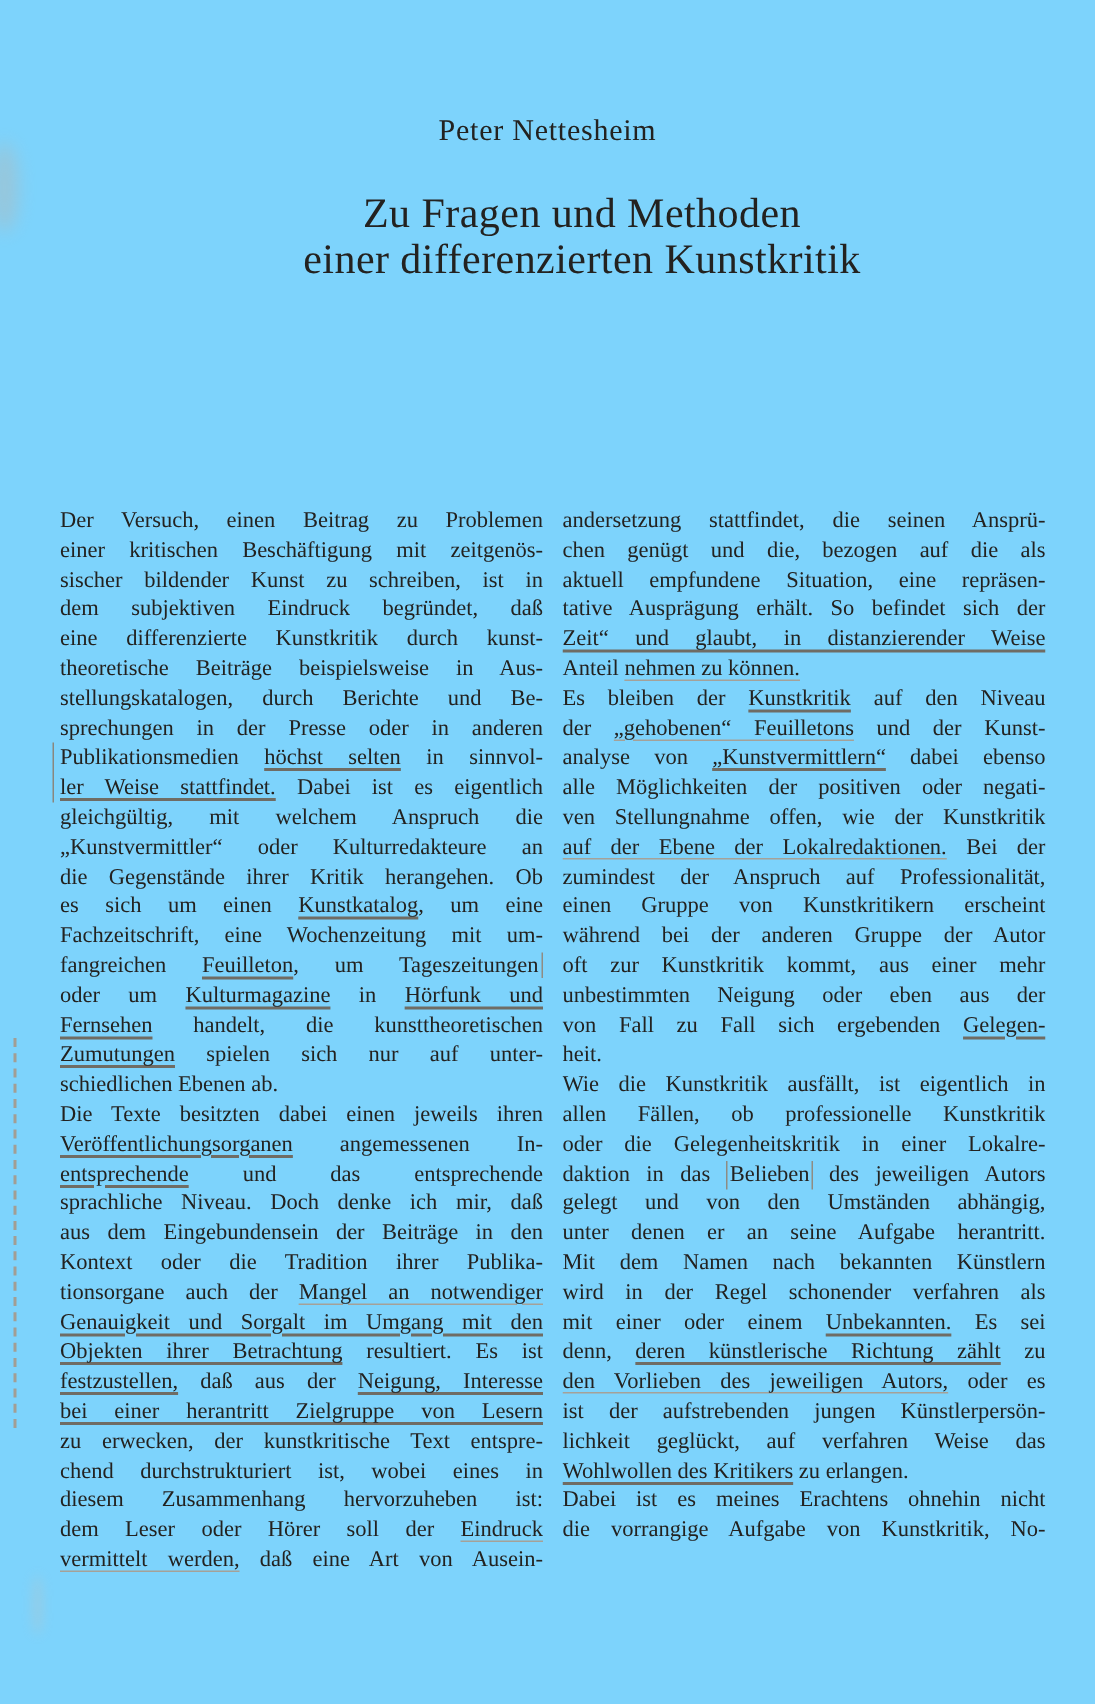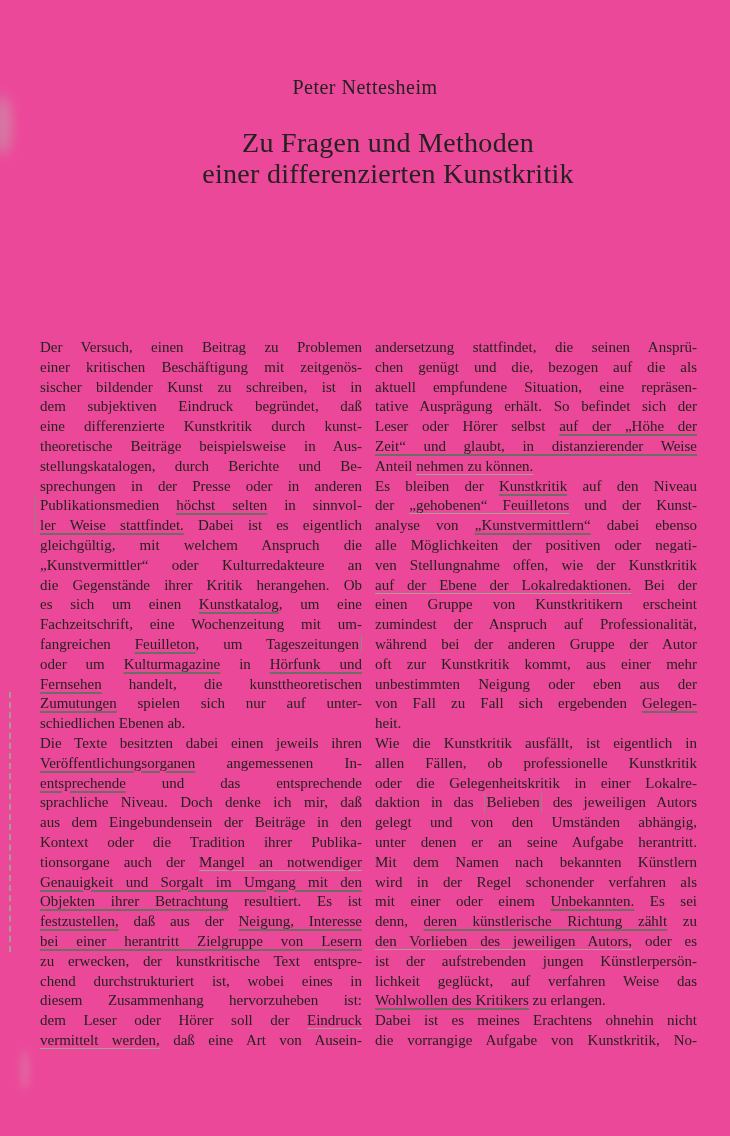--- a/index.html
+++ b/index.html
@@ -1,21 +1,21 @@
 <!DOCTYPE html>
 <html><head>
 <meta charset="utf-8">
 <style>
   html,body{margin:0;padding:0;}
   body{background:#e9e9e7;}
   .page{
     position:relative;
     width:730px;height:1136px;
     margin:0 auto;
-    background:#ec4899;
+    background:#7dd3fc;
     font-family:"Liberation Serif","DejaVu Serif",serif;
     color:#232220;
     overflow:hidden;
   }
   .author{
     position:absolute;top:76px;left:0;width:730px;
     text-align:center;font-size:20px;letter-spacing:0.5px;
   }
   .title{
     position:absolute;top:127px;left:0;width:730px;
@@ -122,31 +122,30 @@
         <div class="line"><span>chend durchstrukturiert ist, wobei eines in</span></div>
         <div class="line"><span>diesem Zusammenhang hervorzuheben ist:</span></div>
         <div class="line"><span>dem Leser oder Hörer soll der </span><span class="u2">Eindruck</span></div>
         <div class="line"><span class="u2">vermittelt werden,</span><span> daß eine Art von Ausein-</span></div>
       </div>
     <div class="col">
         <div class="line"><span>andersetzung stattfindet, die seinen Ansprü-</span></div>
         <div class="line"><span>chen genügt und die, bezogen auf die als</span></div>
         <div class="line"><span>aktuell empfundene Situation, eine repräsen-</span></div>
         <div class="line"><span>tative Ausprägung erhält. So befindet sich der</span></div>
-        <div class="line"><span>Leser oder Hörer selbst </span><span class="u">auf der „Höhe der</span></div>
         <div class="line"><span class="u">Zeit“ und glaubt, in distanzierender Weise</span></div>
         <div class="line end"><span>Anteil </span><span class="u2">nehmen zu können.</span></div>
         <div class="line"><span>Es bleiben der </span><span class="u">Kunstkritik</span><span> auf den Niveau</span></div>
         <div class="line"><span>der </span><span class="u2">„gehobenen“ Feuilletons</span><span> und der Kunst-</span></div>
         <div class="line"><span>analyse von </span><span class="u">„Kunstvermittlern“</span><span> dabei ebenso</span></div>
         <div class="line"><span>alle Möglichkeiten der positiven oder negati-</span></div>
         <div class="line"><span>ven Stellungnahme offen, wie der Kunstkritik</span></div>
         <div class="line"><span class="u2">auf der Ebene der Lokalredaktionen.</span><span> Bei der</span></div>
+        <div class="line"><span>zumindest der Anspruch auf Professionalität,</span></div>
         <div class="line"><span>einen Gruppe von Kunstkritikern erscheint</span></div>
-        <div class="line"><span>zumindest der Anspruch auf Professionalität,</span></div>
         <div class="line"><span>während bei der anderen Gruppe der Autor</span></div>
         <div class="line"><span>oft zur Kunstkritik kommt, aus einer mehr</span></div>
         <div class="line"><span>unbestimmten Neigung oder eben aus der</span></div>
         <div class="line"><span>von Fall zu Fall sich ergebenden </span><span class="u">Gelegen-</span></div>
         <div class="line end"><span>heit.</span></div>
         <div class="line"><span>Wie die Kunstkritik ausfällt, ist eigentlich in</span></div>
         <div class="line"><span>allen Fällen, ob professionelle Kunstkritik</span></div>
         <div class="line"><span>oder die Gelegenheitskritik in einer Lokalre-</span></div>
         <div class="line"><span>daktion in das </span><span class="box">Belieben</span><span> des jeweiligen Autors</span></div>
         <div class="line"><span>gelegt und von den Umständen abhängig,</span></div>

